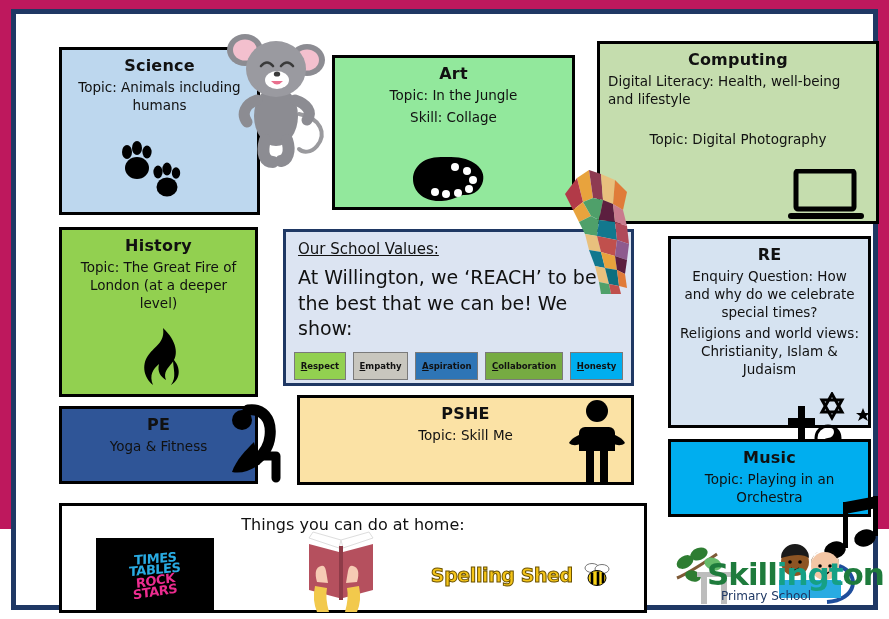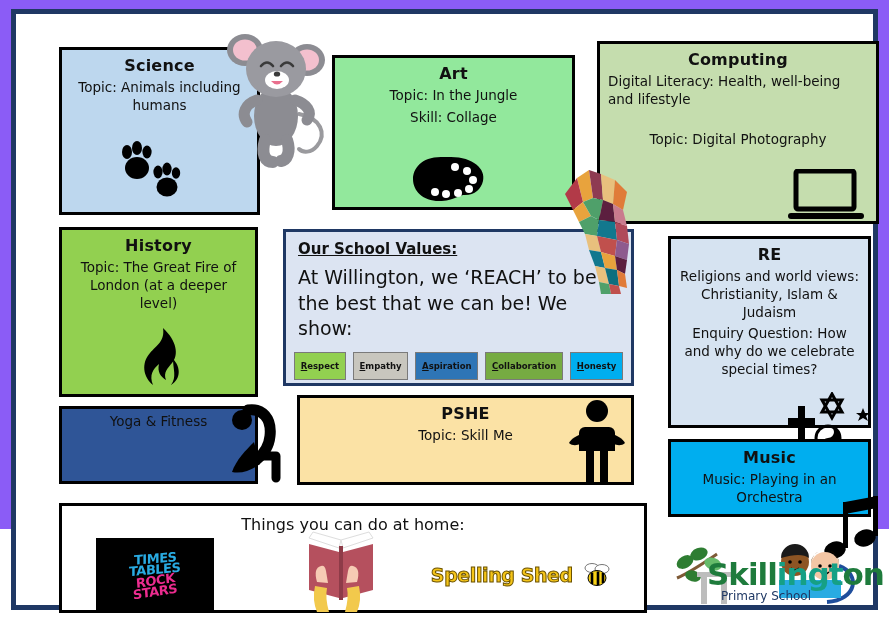--- a/index.html
+++ b/index.html
@@ -10,21 +10,21 @@
   body {
     width: 889px;
     height: 619px;
     font-family: "DejaVu Sans", sans-serif;
     overflow: hidden;
   }
   #poster {
     position: absolute;
     left: 0; top: 0;
     width: 889px; height: 529px;
-    background: #8b5cf6;
+    background: #be185d;
   }
   .frame {
     position: absolute;
     left: 11px; top: 9px;
     width: 867px; height: 601px;
     border: 5px solid #1F3864;
     box-sizing: border-box;
     background: #ffffff;
   }
   .box {
@@ -60,21 +60,21 @@
                  border: 3px solid #1F3864; text-align: left; }
   #re-box      { left: 652px; top: 222px; width: 203px; height: 192px; background: #D6E3F1; }
   #pe-box      { left: 43px;  top: 392px; width: 199px; height: 78px;  background: #2F5597; }
   #pshe-box    { left: 281px; top: 381px; width: 337px; height: 90px;  background: #FBE2A5; }
   #music-box   { left: 652px; top: 425px; width: 203px; height: 78px;  background: #00AEEF; }
   #home-box    { left: 43px;  top: 489px; width: 588px; height: 110px; background: #FFFFFF; }
 
   
   #values-box .values-head {
     font-size: 15px;
-    font-weight: bold;
+    font-weight: normal;
     text-decoration: underline;
     margin: 8px 0 7px 12px;
     color: #111;
   }
   #values-box .values-body {
     font-size: 19px;
     line-height: 1.35;
     margin: 0 12px 10px 12px;
     color: #111;
   }
@@ -325,22 +325,22 @@
         <polygon points="38,102 48,104 52,120 42,118" fill="#E8C07D"></polygon>
         <polygon points="48,104 60,106 62,122 52,120" fill="#0E6E7E"></polygon>
         <polygon points="60,106 68,110 70,124 62,122" fill="#E07B39"></polygon>
         <polygon points="42,118 52,120 54,130 44,130" fill="#4FA06A"></polygon>
         <polygon points="52,120 62,122 64,130 54,130" fill="#C0504D"></polygon>
       </g>
     </svg>
 
     <div class="box" id="re-box">
       <div class="title">RE</div>
+      <div class="line">Enquiry Question: How and why do we celebrate special times?</div>
       <div class="line">Religions and world views: Christianity, Islam &amp; Judaism</div>
-      <div class="line">Enquiry Question: How and why do we celebrate special times?</div>
     </div>
 
     <svg class="deco" id="faith-symbols" viewBox="0 0 98 58">
 
       <rect x="14" y="14" width="7" height="42" fill="#000"></rect>
       <rect x="4" y="26" width="27" height="7" fill="#000"></rect>
 
       <g fill="none" stroke="#000" stroke-width="3">
         <polygon points="48,2 58,20 38,20"></polygon>
         <polygon points="48,26 38,8 58,8"></polygon>
@@ -349,20 +349,21 @@
       <path d="M88 8 A18 18 0 1 0 88 44 A14 14 0 1 1 88 8 Z" fill="#000"></path>
       <polygon points="79,16 81,21 86,21 82,24 84,29 79,26 74,29 76,24 72,21 77,21" fill="#000"></polygon>
 
       <circle cx="44" cy="46" r="12" fill="none" stroke="#000" stroke-width="3"></circle>
       <path d="M44 34 A12 12 0 0 1 44 58 A6 6 0 0 1 44 46 A6 6 0 0 0 44 34 Z" fill="#000"></path>
       <circle cx="44" cy="40" r="2.2" fill="#fff"></circle>
       <circle cx="44" cy="52" r="2.2" fill="#000"></circle>
     </svg>
 
     <div class="box" id="pe-box">
+      <div class="title">PE</div>
       <div class="line">Yoga &amp; Fitness</div>
     </div>
 
     <svg class="deco" id="yoga-figure" viewBox="0 0 62 83">
       <circle cx="18" cy="18" r="10" fill="#000"></circle>
       <path d="M24 8 C38 6 48 16 46 34 C45 44 40 52 32 58" fill="none" stroke="#000" stroke-width="11" stroke-linecap="round"></path>
       <path d="M30 40 C22 48 12 58 8 70 C18 72 28 68 36 62" fill="#000"></path>
       <path d="M36 54 L52 54 L52 76" fill="none" stroke="#000" stroke-width="9" stroke-linecap="round" stroke-linejoin="round"></path>
     </svg>
 
@@ -375,21 +376,21 @@
       <circle cx="28" cy="12" r="11" fill="#000"></circle>
       <path d="M16 28 h24 a6 6 0 0 1 6 6 v18 h-36 v-18 a6 6 0 0 1 6 -6 z" fill="#000"></path>
       <path d="M16 34 C8 36 2 40 0 44 C4 48 12 46 17 42" fill="#000"></path>
       <path d="M40 34 C48 36 54 40 56 44 C52 48 44 46 39 42" fill="#000"></path>
       <rect x="17" y="50" width="8" height="34" fill="#000"></rect>
       <rect x="31" y="50" width="8" height="34" fill="#000"></rect>
     </svg>
 
     <div class="box" id="music-box">
       <div class="title">Music</div>
-      <div class="line">Music: Playing in an Orchestra</div>
+      <div class="line">Topic: Playing in an Orchestra</div>
     </div>
 
     <svg class="deco" id="music-notes" viewBox="0 0 62 72">
       <path d="M24 6 L56 0 L56 12 L24 18 Z" fill="#000"></path>
       <rect x="22" y="6" width="5" height="46" fill="#000"></rect>
       <rect x="52" y="0" width="5" height="40" fill="#000"></rect>
       <ellipse cx="14" cy="54" rx="11" ry="8.5" fill="#000" transform="rotate(-18 14 54)"></ellipse>
       <ellipse cx="44" cy="42" rx="11" ry="8.5" fill="#000" transform="rotate(-18 44 42)"></ellipse>
     </svg>
 

